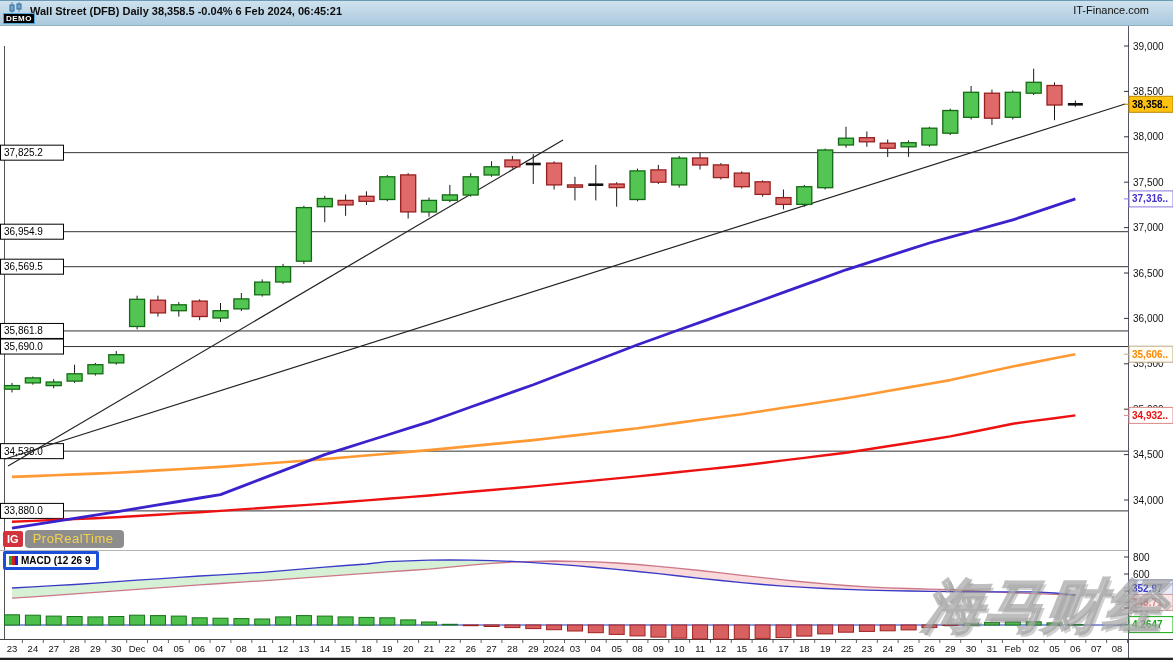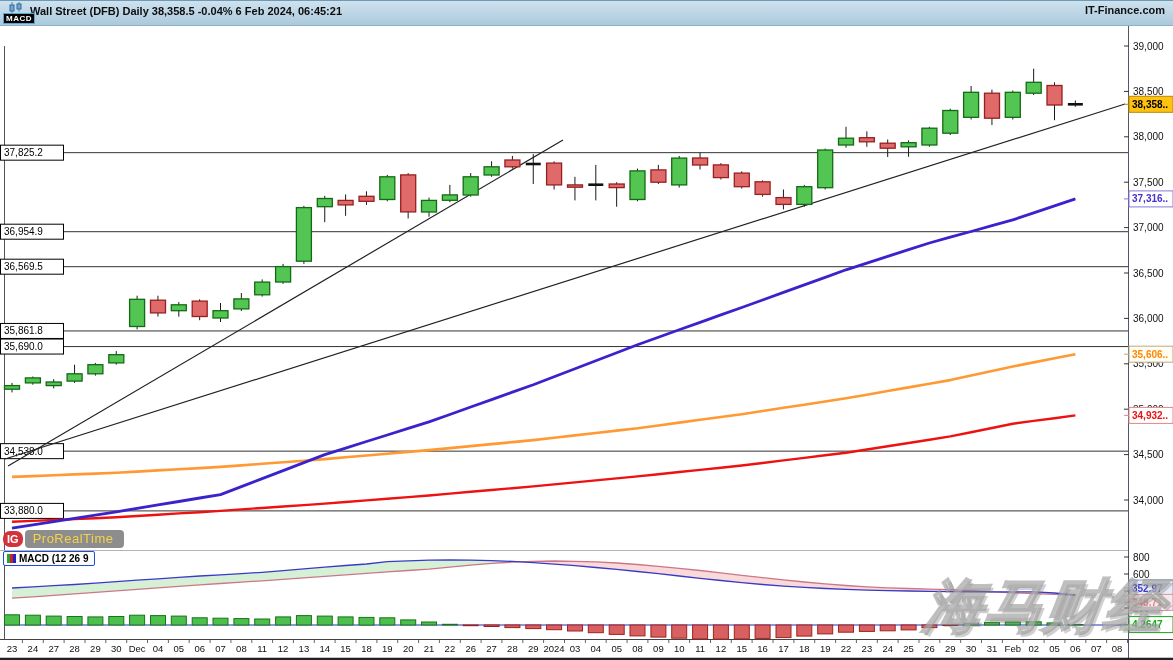--- a/index.html
+++ b/index.html
@@ -8,39 +8,39 @@
        border-bottom:2px solid #222;box-sizing:border-box;}
   
   #header{position:absolute;left:0;top:0;width:1173px;height:26px;z-index:4;
     background:linear-gradient(#cfe2ee,#aac9dd);border-top:1px solid #6d9ab5;
     border-bottom:1px solid #8fb0c4;box-sizing:border-box;display:flex;align-items:flex-start;}
   #hdr-left{width:30px;height:26px;position:relative;flex:0 0 auto;}
   #chart-type-icon{position:absolute;left:9px;top:1px;}
   #demo-badge{position:absolute;left:3px;top:12px;background:#000;color:#fff;
     font-size:8px;font-weight:bold;padding:0px 2px;letter-spacing:.5px;border:1px solid #57a6d8;}
   #win-title{font-size:11px;font-weight:bold;color:#0d0d0d;padding-top:4px;white-space:nowrap;text-align:center;}
-  #site-label{margin-left:auto;font-size:11px;font-weight:bold;color:#111;padding:3px 8px 0 0;}
+  #site-label{margin-left:auto;font-size:11px;font-weight:normal;color:#111;padding:3px 24px 0 0;}
   
   #legend{position:absolute;left:0;top:26px;width:197px;height:17px;z-index:4;
     background:#c2d8e6;display:flex;align-items:flex-end;padding-left:3px;box-sizing:border-box;}
   .chip{display:inline-flex;align-items:center;gap:3px;background:#fbfbfb;
     border:1px solid #3c3c3c;border-bottom:none;border-radius:3px 3px 0 0;
     padding:1px 4px 2px 3px;font-size:10px;font-weight:bold;color:#000;margin-right:1px;white-space:nowrap;}
   .sw{width:9px;height:9px;display:inline-block;border:1px solid #555;box-sizing:border-box;}
   
   #chart-svg{position:absolute;left:0;top:0;z-index:1;}
   #chart-svg text{font-family:"Liberation Sans","DejaVu Sans",sans-serif;}
   
   #prt-logo{position:absolute;left:3px;top:530px;z-index:4;display:flex;align-items:center;}
   #ig-box{background:#d2323c;color:#fff;font-weight:bold;font-size:11px;
-    padding:2px 4px;border-radius:7px;}
+    padding:2px 4px;border-radius:2px;}
   #prt-box{background:rgba(125,125,125,.88);color:#f5d24b;font-weight:normal;font-size:13px;
     padding:1px 10px 2px 8px;border-radius:4px;margin-left:2px;letter-spacing:.5px;}
   #macd-tab{position:absolute;left:3px;top:551px;z-index:4;display:inline-flex;align-items:center;
-    background:#fdfdfd;border:1px solid #1d4ed8;border-radius:2px;padding:1px 6px 1px 3px;
+    background:#fdfdfd;border:3px solid #1d4ed8;border-radius:2px;padding:1px 6px 1px 3px;
     font-size:10px;font-weight:bold;color:#000;gap:3px;}
   #macd-icon{display:inline-flex;gap:0px;}
   #macd-icon i{width:3px;height:9px;display:inline-block;}
   
   #wm-cn{position:absolute;left:925px;top:568px;z-index:9;font-size:58px;font-weight:bold;
     font-style:italic;color:rgba(245,245,245,0.45);-webkit-text-stroke:2px rgba(140,140,140,.55);
     text-shadow:3px 3px 0 rgba(120,120,120,.35);letter-spacing:2px;transform:skewX(-8deg);
     white-space:nowrap;pointer-events:none;}
   #wm-url{position:absolute;left:933px;top:626px;z-index:9;font-size:30px;font-weight:bold;
     font-style:italic;color:#3fa8dc;letter-spacing:9px;white-space:nowrap;pointer-events:none;
@@ -487,21 +487,21 @@
     </svg>
 
   <div id="header">
     <div id="hdr-left">
       <svg id="chart-type-icon" width="18" height="12">
         <line x1="3" y1="0" x2="3" y2="12" stroke="#4c86b8" stroke-width="1"></line>
         <rect x="1" y="3" width="4" height="6" fill="#6fa7d2" stroke="#35699a" stroke-width="1"></rect>
         <line x1="10" y1="0" x2="10" y2="10" stroke="#4c86b8" stroke-width="1"></line>
         <rect x="8" y="2" width="4" height="5" fill="#6fa7d2" stroke="#35699a" stroke-width="1"></rect>
       </svg>
-      <span id="demo-badge">MACD</span>
+      <span id="demo-badge">DEMO</span>
     </div>
     <span id="win-title">Wall Street (DFB) Daily 38,358.5 -0.04% 6 Feb 2024, 06:45:21</span>
     <span id="site-label">IT-Finance.com</span>
   </div>
 
 
   <div id="prt-logo">
     <span id="ig-box">IG</span>
     <span id="prt-box">ProRealTime</span>
   </div>

